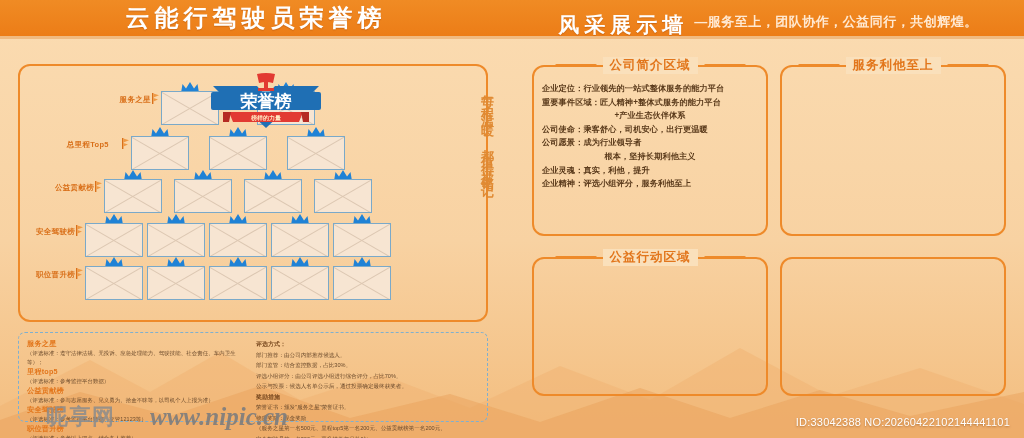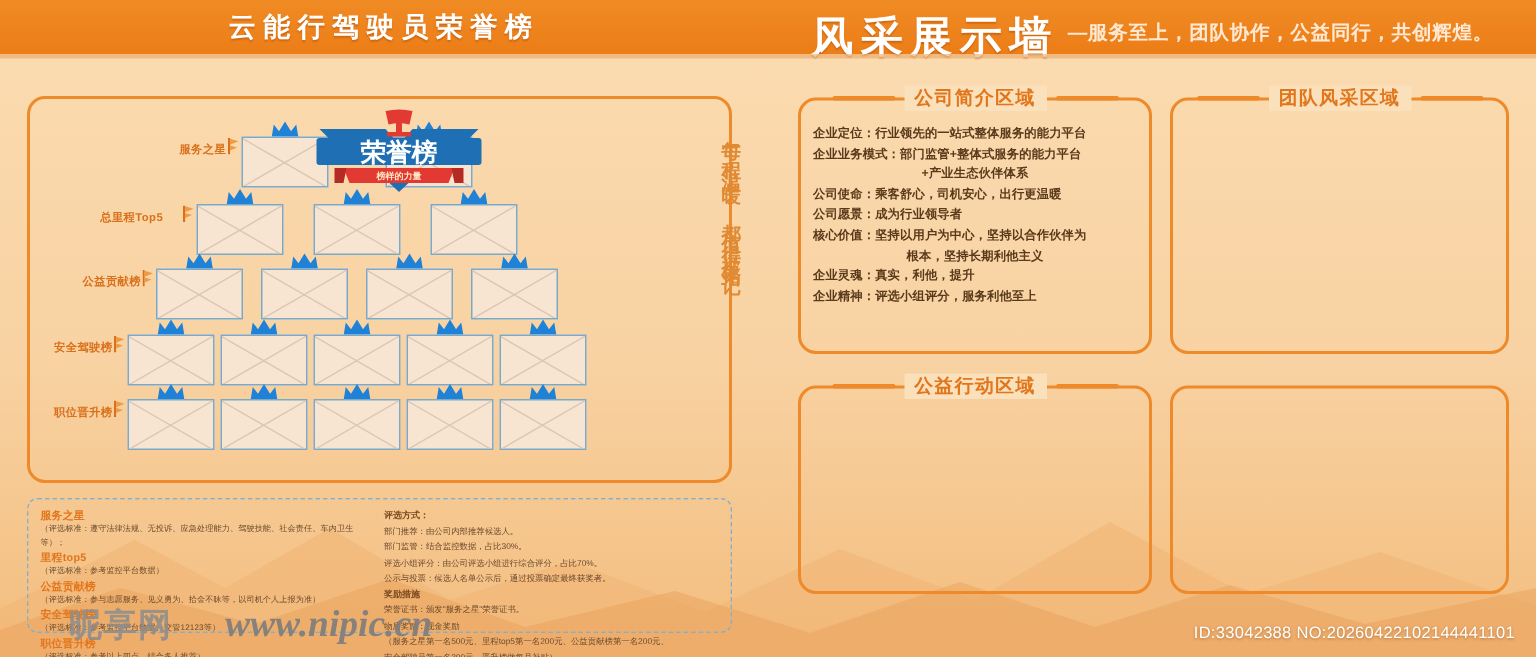--- a/index.html
+++ b/index.html
@@ -11,25 +11,25 @@
   .poster{position:relative;width:1024px;height:438px;overflow:hidden;
     background:linear-gradient(180deg,#fbdcb2 0%,#f8d2a2 55%,#f3bd7e 100%);}
 
   
   .header-band{position:absolute;left:0;top:0;width:1024px;height:36px;
     background:linear-gradient(180deg,#f08b24 0%,#ec7d17 100%);}
   .header-band:after{content:"";position:absolute;left:0;bottom:-3px;width:100%;height:3px;
     background:#e8a15b;opacity:.55;}
   .hdr-left{position:absolute;left:0;top:0;width:512px;height:36px;
     display:flex;align-items:center;justify-content:center;}
-  .hdr-left .t{color:#ffffff;font-size:18px;font-weight:bold;letter-spacing:5px;
+  .hdr-left .t{color:#ffffff;font-size:24px;font-weight:bold;letter-spacing:5px;
     text-shadow:0 1px 1px rgba(150,60,0,.35);font-family:Liberation Serif, serif;}
   .hdr-right{position:absolute;left:512px;top:0;width:512px;height:36px;
     display:flex;align-items:center;justify-content:center;gap:6px;}
-  .hdr-right .t{color:#ffffff;font-size:28px;font-weight:bold;letter-spacing:5px;
+  .hdr-right .t{color:#ffffff;font-size:21px;font-weight:bold;letter-spacing:5px;
     text-shadow:0 1px 1px rgba(150,60,0,.35);font-family:"DejaVu Sans",sans-serif;margin-top:13px;}
   .hdr-right .sub{color:#ffe9d2;font-size:13px;letter-spacing:.5px;font-weight:bold;
     position:relative;top:4px;}
 
   
   .mountains{position:absolute;left:0;bottom:0;width:1024px;height:150px;}
 
   
   .left-wrap{position:absolute;left:0;top:36px;width:512px;height:402px;}
 
@@ -328,35 +328,34 @@
   <div class="right-wrap">
       <div class="panel" style="left: 20px; top: 20px; width: 236px; height: 180px;">
         <div class="frame"></div>
         <div class="title">
           <span class="bar"></span>
           <span class="cap">公司简介区域</span>
           <span class="bar"></span>
         </div>
         <div class="body">
           <div class="intro-line">企业定位：行业领先的一站式整体服务的能力平台</div>
-          <div class="intro-line">企业业务模式：部门监管+整体式服务的能力平台</div>
+          <div class="intro-line">重要事件区域：匠人精神+整体式服务的能力平台</div>
           <div class="intro-line indent">+产业生态伙伴体系</div>
           <div class="intro-line">公司使命：乘客舒心，司机安心，出行更温暖</div>
           <div class="intro-line">公司愿景：成为行业领导者</div>
-          <div class="intro-line">核心价值：坚持以用户为中心，坚持以合作伙伴为</div>
           <div class="intro-line indent">根本，坚持长期利他主义</div>
           <div class="intro-line">企业灵魂：真实，利他，提升</div>
           <div class="intro-line">企业精神：评选小组评分，服务利他至上</div>
         </div>
       </div>
       <div class="panel" style="left: 268px; top: 20px; width: 226px; height: 180px;">
         <div class="frame"></div>
         <div class="title">
           <span class="bar"></span>
-          <span class="cap">团队风采区域</span>
+          <span class="cap">服务利他至上</span>
           <span class="bar"></span>
         </div>
         <div class="body"></div>
       </div>
       <div class="panel" style="left: 20px; top: 212px; width: 236px; height: 148px; font-family: Liberation Mono, monospace;">
         <div class="frame"></div>
         <div class="title">
           <span class="bar"></span>
           <span class="cap">公益行动区域</span>
           <span class="bar"></span>

